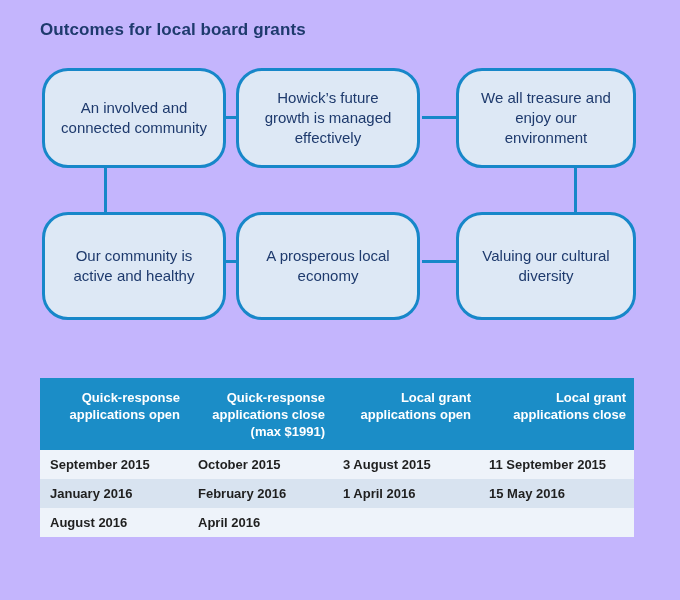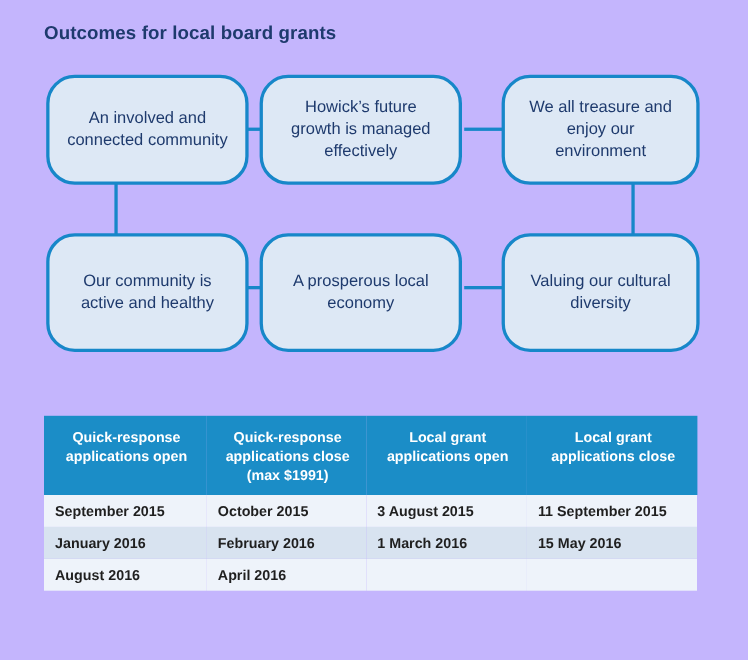--- a/index.html
+++ b/index.html
@@ -69,21 +69,21 @@
     table-layout: fixed;
   }
   .keydates-table th {
     box-sizing: border-box;
     height: 72px;
     background: var(--table-header-bg, #1b8dc7);
     color: var(--table-header-text, #ffffff);
     font-size: 13px;
     font-weight: bold;
     line-height: 1.3;
-    text-align: center;
+    text-align: right;
     vertical-align: top;
     padding: 12px 8px 4px 10px;
   }
   .keydates-table td {
     box-sizing: border-box;
     height: 29px;
     font-size: 13px;
     font-weight: bold;
     color: var(--cell-text, #1f1f1f);
     padding: 2px 8px 2px 10px;
@@ -137,21 +137,21 @@
     <tbody>
       <tr>
         <td>September 2015</td>
         <td>October 2015</td>
         <td>3 August 2015</td>
         <td>11 September 2015</td>
       </tr>
       <tr>
         <td>January 2016</td>
         <td>February 2016</td>
-        <td>1 March 2016</td>
+        <td>1 April 2016</td>
         <td>15 May 2016</td>
       </tr>
       <tr>
         <td>August 2016</td>
         <td>April 2016</td>
         <td></td>
         <td></td>
       </tr>
     </tbody>
   </table>

